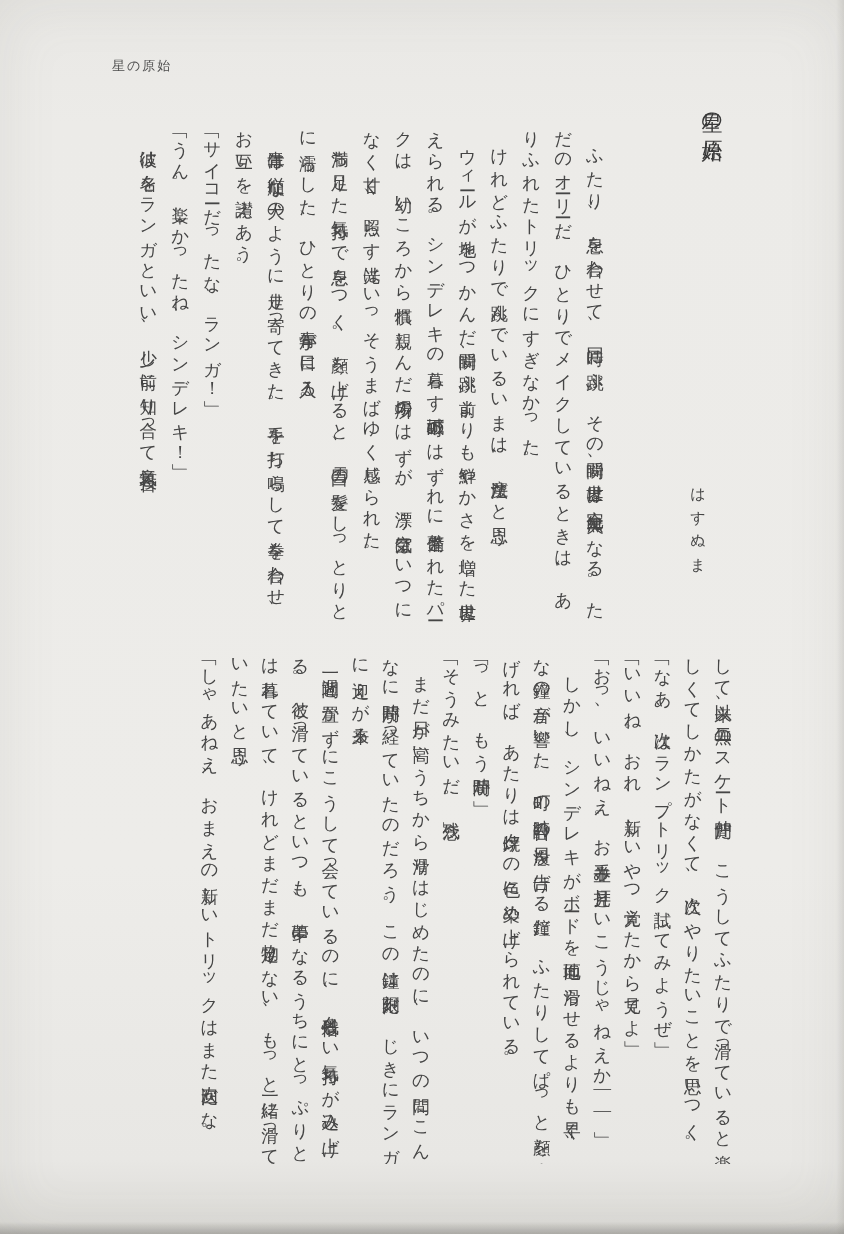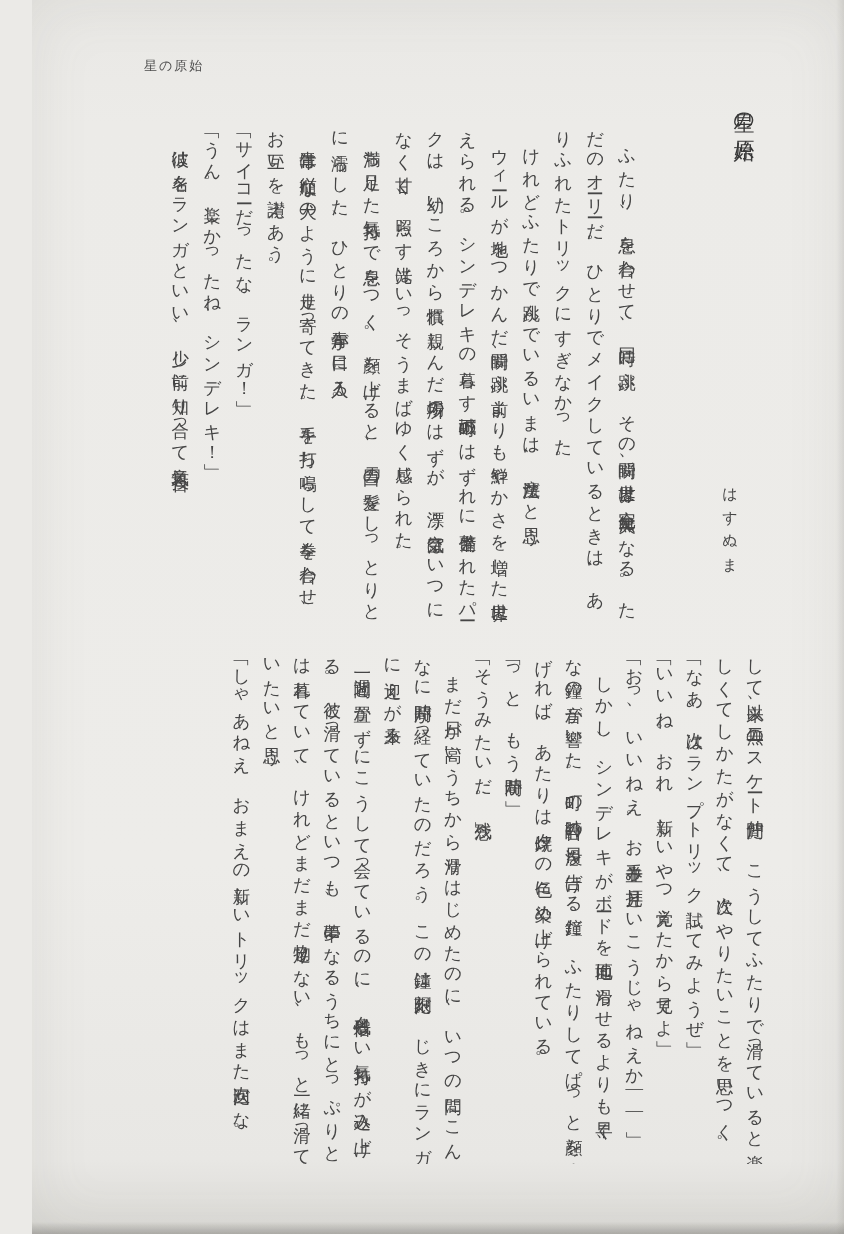--- a/index.html
+++ b/index.html
@@ -13,21 +13,20 @@
     overflow: hidden;
     font-family: "Liberation Serif", "DejaVu Serif", serif;
     background: var(--paper, #ebeae7);
   }
   .page {
     position: absolute;
     inset: 0;
     background:
       linear-gradient(180deg, #e9e8e5 0%, #ecebe8 10%, #edece9 70%, #e8e7e4 94%, #dddcd8 99%, #cfceca 100%);
     box-shadow: inset 0 0 60px rgba(110, 108, 102, 0.10);
-    margin-left: 32px;
   }
   .running-header {
     position: absolute;
     top: 57px;
     left: 112px;
     font-size: 13px;
     letter-spacing: 2px;
     color: #4c4c4c;
   }
   .title-block {

